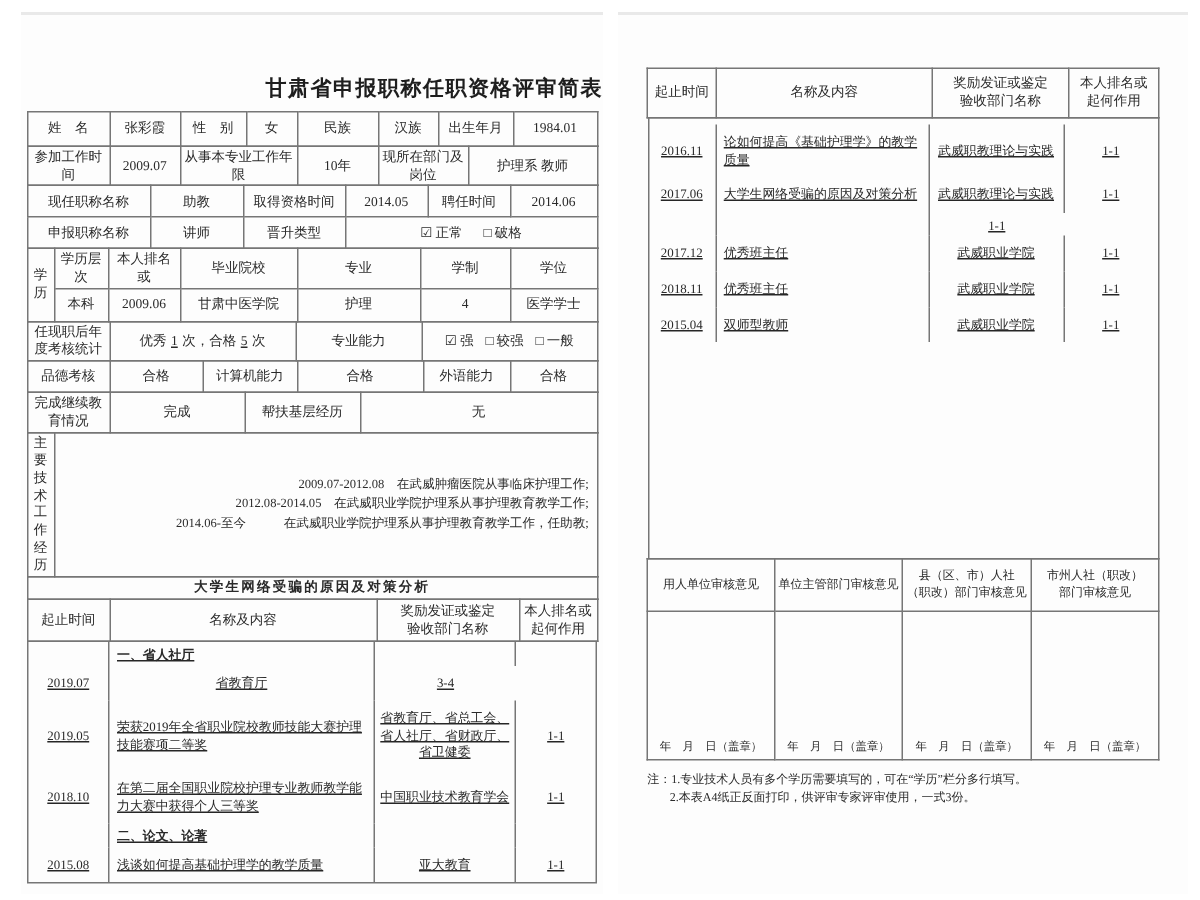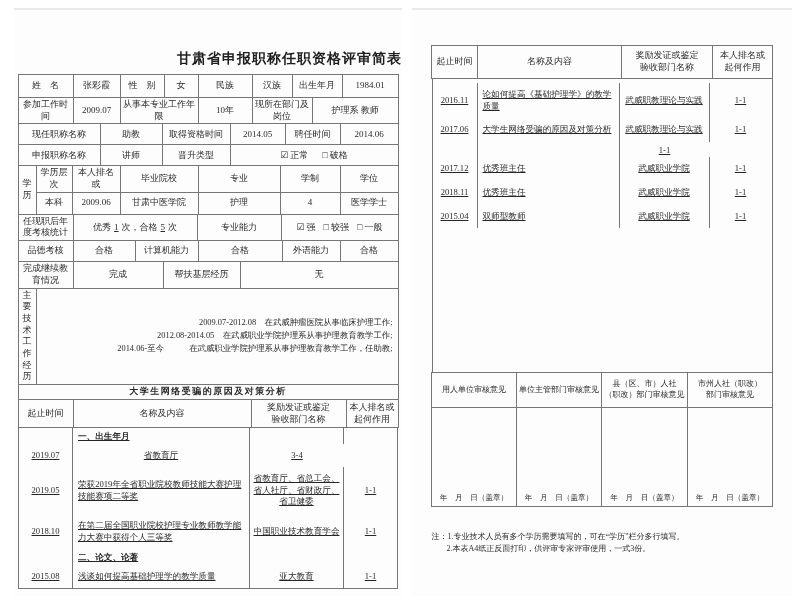--- a/index.html
+++ b/index.html
@@ -49,21 +49,21 @@
   .prow > div:last-child{border-right:none;}
   .prow > div.c-content{justify-content:flex-start;text-align:left;padding-left:5px;}
   .prow > div.c-dept{text-align:center;}
   .prow.sect > div{padding-top:3px;padding-bottom:1px;}
   .prow.sect .c-content{font-weight:bold;}
   .prow.pad > div{padding-top:6px;padding-bottom:6px;}
   
   #page2 table.t{width:341px;}
   #page2 .op-head td{font-size:8px;height:32px;line-height:1.35;}
   #page2 .op-body td{height:94px;vertical-align:bottom;font-size:7.6px;padding-bottom:3px;}
-  .notes{width:341px;margin:24px auto 0 auto;font-size:8px;line-height:1.55;color:#2a2a2a;}
+  .notes{width:341px;margin:7px auto 0 auto;font-size:8px;line-height:1.55;color:#2a2a2a;}
   .notes .n2{margin-left:15px;}
 </style>
 </head>
 <body>
 
 <div class="page" id="page1">
   <div class="title">甘肃省申报职称任职资格评审简表</div>
 
   <table class="t">
     <colgroup>
@@ -280,21 +280,21 @@
 验收部门名称</td>
       <td class="prehead small">本人排名或
 起何作用</td>
     </tr>
   </tbody>
     </table>
 
   <div class="pbody">
     <div class="prow sect">
       <div></div>
-      <div class="c-content">一、出生年月</div>
+      <div class="c-content">一、省人社厅</div>
       <div class="c-dept"></div>
       <div></div>
     </div>
     <div class="prow pad">
       <div>2019.07</div>
       <div class="c-dept">省教育厅</div>
       <div>3-4</div>
     </div>
     <div class="prow pad">
       <div>2019.05</div>

